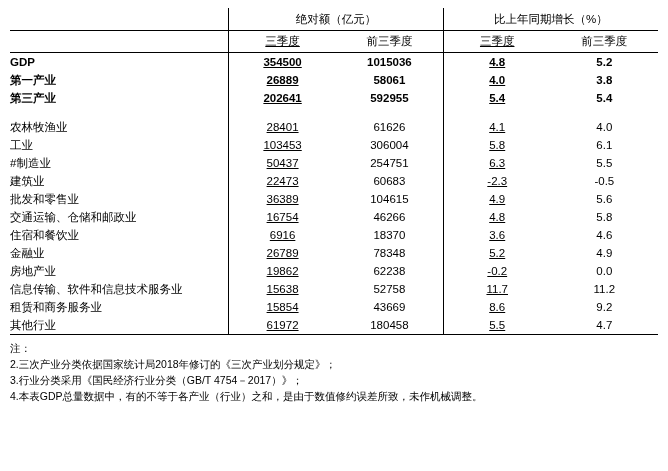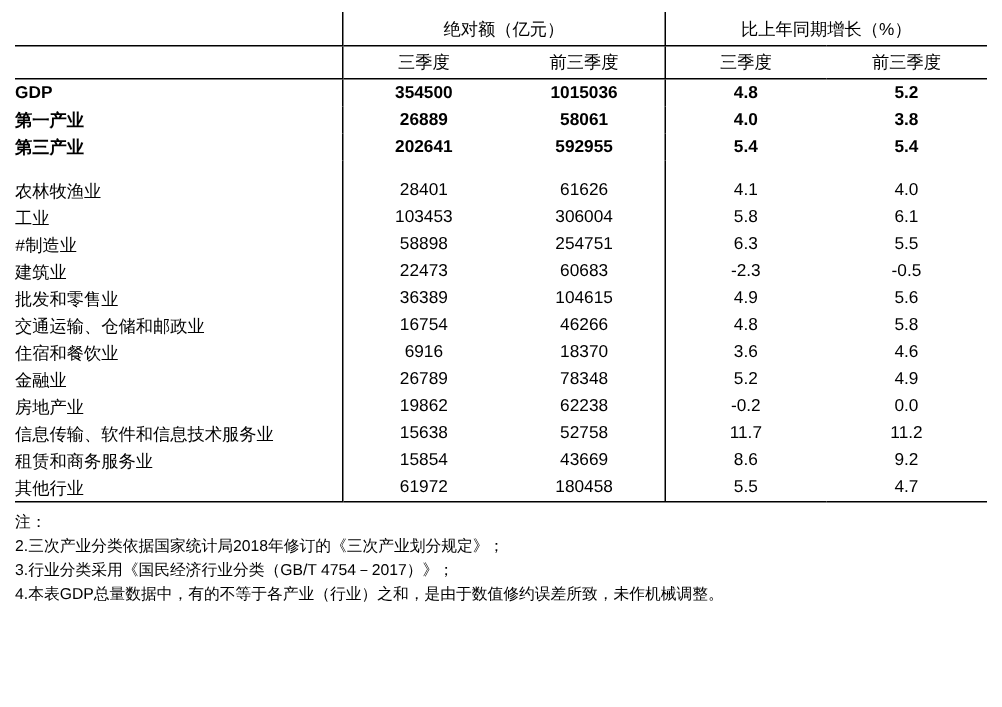--- a/index.html
+++ b/index.html
@@ -60,24 +60,24 @@
     font-size: 11.5px;
   }
   td.name {
     text-align: left;
     padding-left: 2px;
     white-space: nowrap;
   }
   td.num {
     text-align: center;
   }
-  td.vline { border-left: 1px solid #000; }
+  td.vline { border-left: 1px solid #000; text-decoration: underline; }
 
   tr.bold td { font-weight: bold; }
-  .indent2 { padding-left: 30px; font-family: Liberation Mono, monospace; }
+  .indent2 { padding-left: 30px; }
 
   .gap-row td {
     height: 11px;
     font-size: 1px;
     line-height: 1px;
   }
   .bottomline td {
     border-bottom: 1px solid #000;
   }
 
@@ -155,21 +155,21 @@
       </tr>
       <tr class="row">
         <td class="name">工业</td>
         <td class="num vline">103453</td>
         <td class="num">306004</td>
         <td class="num vline">5.8</td>
         <td class="num">6.1</td>
       </tr>
       <tr class="row">
         <td class="name indent2">#制造业</td>
-        <td class="num vline">58898</td>
+        <td class="num vline">50437</td>
         <td class="num">254751</td>
         <td class="num vline">6.3</td>
         <td class="num">5.5</td>
       </tr>
       <tr class="row">
         <td class="name">建筑业</td>
         <td class="num vline">22473</td>
         <td class="num">60683</td>
         <td class="num vline">-2.3</td>
         <td class="num">-0.5</td>

